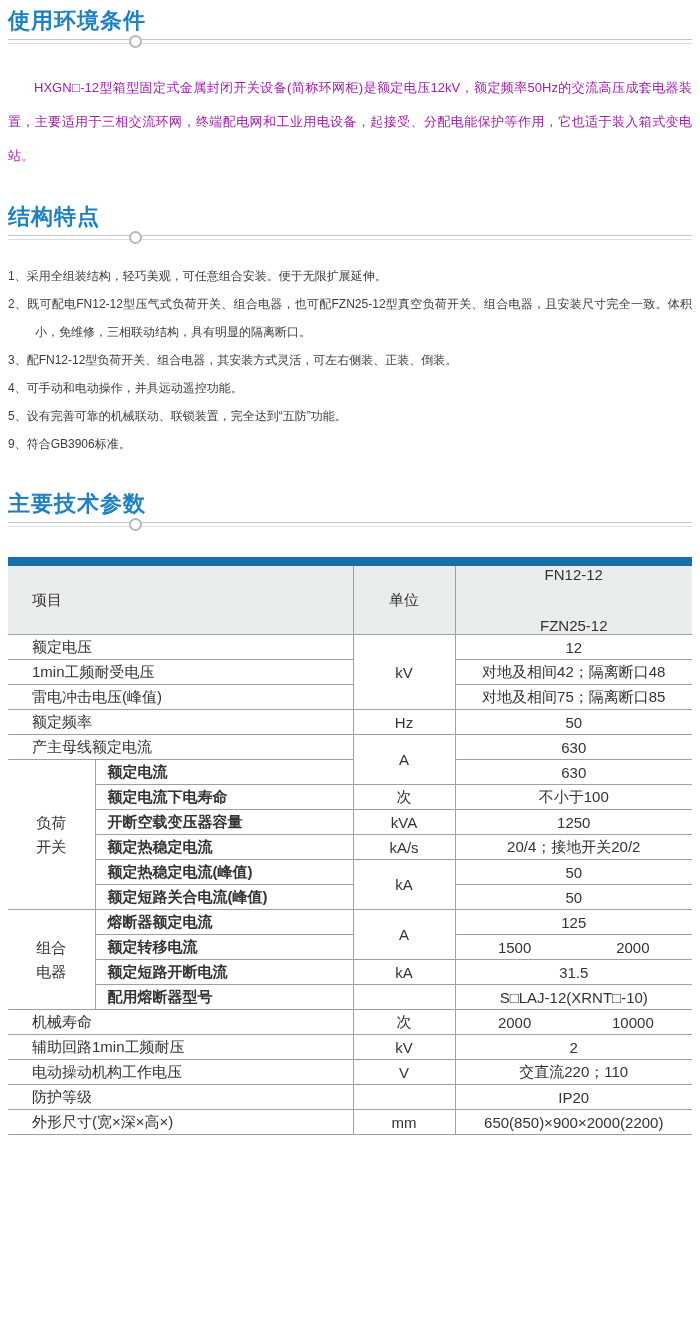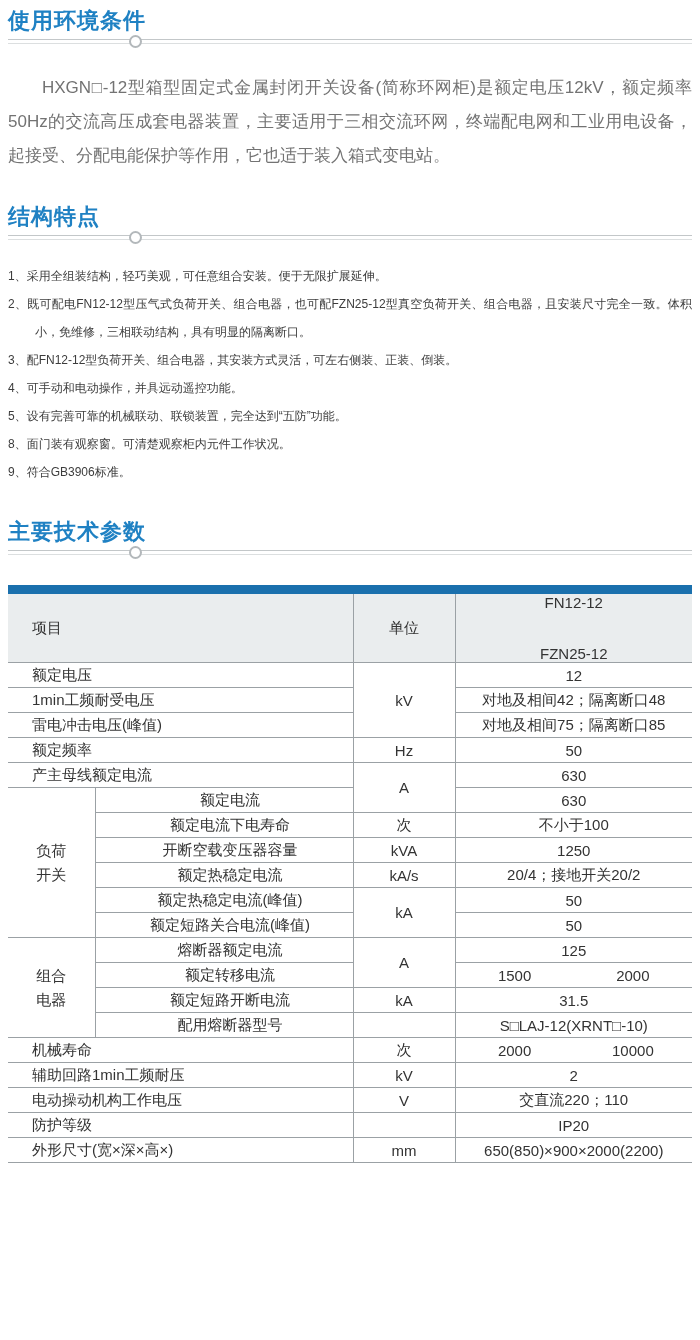--- a/index.html
+++ b/index.html
@@ -17,41 +17,41 @@
   }
   .sec2 .sec-title{padding-top:29px;}
   .sec3 .sec-title{padding-top:31px;}
   
   .rule{position:relative;height:3px;margin-top:3px;
     border-top:1px solid #c3c7c9;border-bottom:1px solid #dcdfe0;}
   .ring{position:absolute;left:121px;top:-5px;width:9px;height:9px;
     border:2px solid #b3b8bb;border-radius:50%;background:#fff;}
   
   .intro{
-    margin:27px 0 0;font-size:17px;line-height:34px;
-    text-align:justify;text-indent:2em;color:#737373;
+    margin:27px 0 0;font-size:13px;line-height:34px;
+    text-align:justify;text-indent:2em;color:#a21caf;
   }
   
   .feature-list{
     margin:22px 0 0;padding:0;list-style:none;
     font-size:12px;line-height:28px;color:#3c3c3c;
   }
   .feature-list li{padding-left:27px;text-indent:-27px;text-align:justify;}
   
   .table-wrap{margin-top:30px;}
   .bar{height:9px;background:#1a70ad;}
   table{width:100%;border-collapse:collapse;table-layout:fixed;
     font-size:15px;color:#333;}
   td{border:1px solid #9ba1a5;height:24px;padding:0 0;
     overflow:hidden;white-space:nowrap;}
   .head td{background:#eaedee;border-top:0;}
   .bl0{border-left:0;}
   .br0{border-right:0;}
   .c-item{text-align:left;padding-left:24px;}
-  .c-sub{text-align:center;padding-left:12px;}
+  .c-sub{text-align:left;padding-left:12px;font-weight:bold;}
   .c-unit{text-align:center;}
   .c-val{text-align:center;}
   .c-group{text-align:center;}
   .c-group span{display:block;line-height:24px;}
   .pair{display:flex;width:100%;align-items:center;}
   .head-pair{justify-content:center;gap:34px;flex-direction:column;}
   .spread span{flex:1;text-align:center;}
 </style>
 </head>
 <body>
@@ -68,21 +68,20 @@
   <h2 class="sec-title">结构特点</h2>
   <div class="rule">
     <span class="ring"></span>
   </div>
   <ul class="feature-list">
     <li>1、采用全组装结构，轻巧美观，可任意组合安装。便于无限扩展延伸。</li>
     <li>2、既可配电FN12-12型压气式负荷开关、组合电器，也可配FZN25-12型真空负荷开关、组合电器，且安装尺寸完全一致。体积小，免维修，三相联动结构，具有明显的隔离断口。</li>
     <li>3、配FN12-12型负荷开关、组合电器，其安装方式灵活，可左右侧装、正装、倒装。</li>
     <li>4、可手动和电动操作，并具远动遥控功能。</li>
     <li>5、设有完善可靠的机械联动、联锁装置，完全达到“五防”功能。</li>
-    <li>8、面门装有观察窗。可清楚观察柜内元件工作状况。</li>
     <li>9、符合GB3906标准。</li>
   </ul>
 </section>
 
 <section class="sec3">
   <h2 class="sec-title">主要技术参数</h2>
   <div class="rule">
     <span class="ring"></span>
   </div>
 

